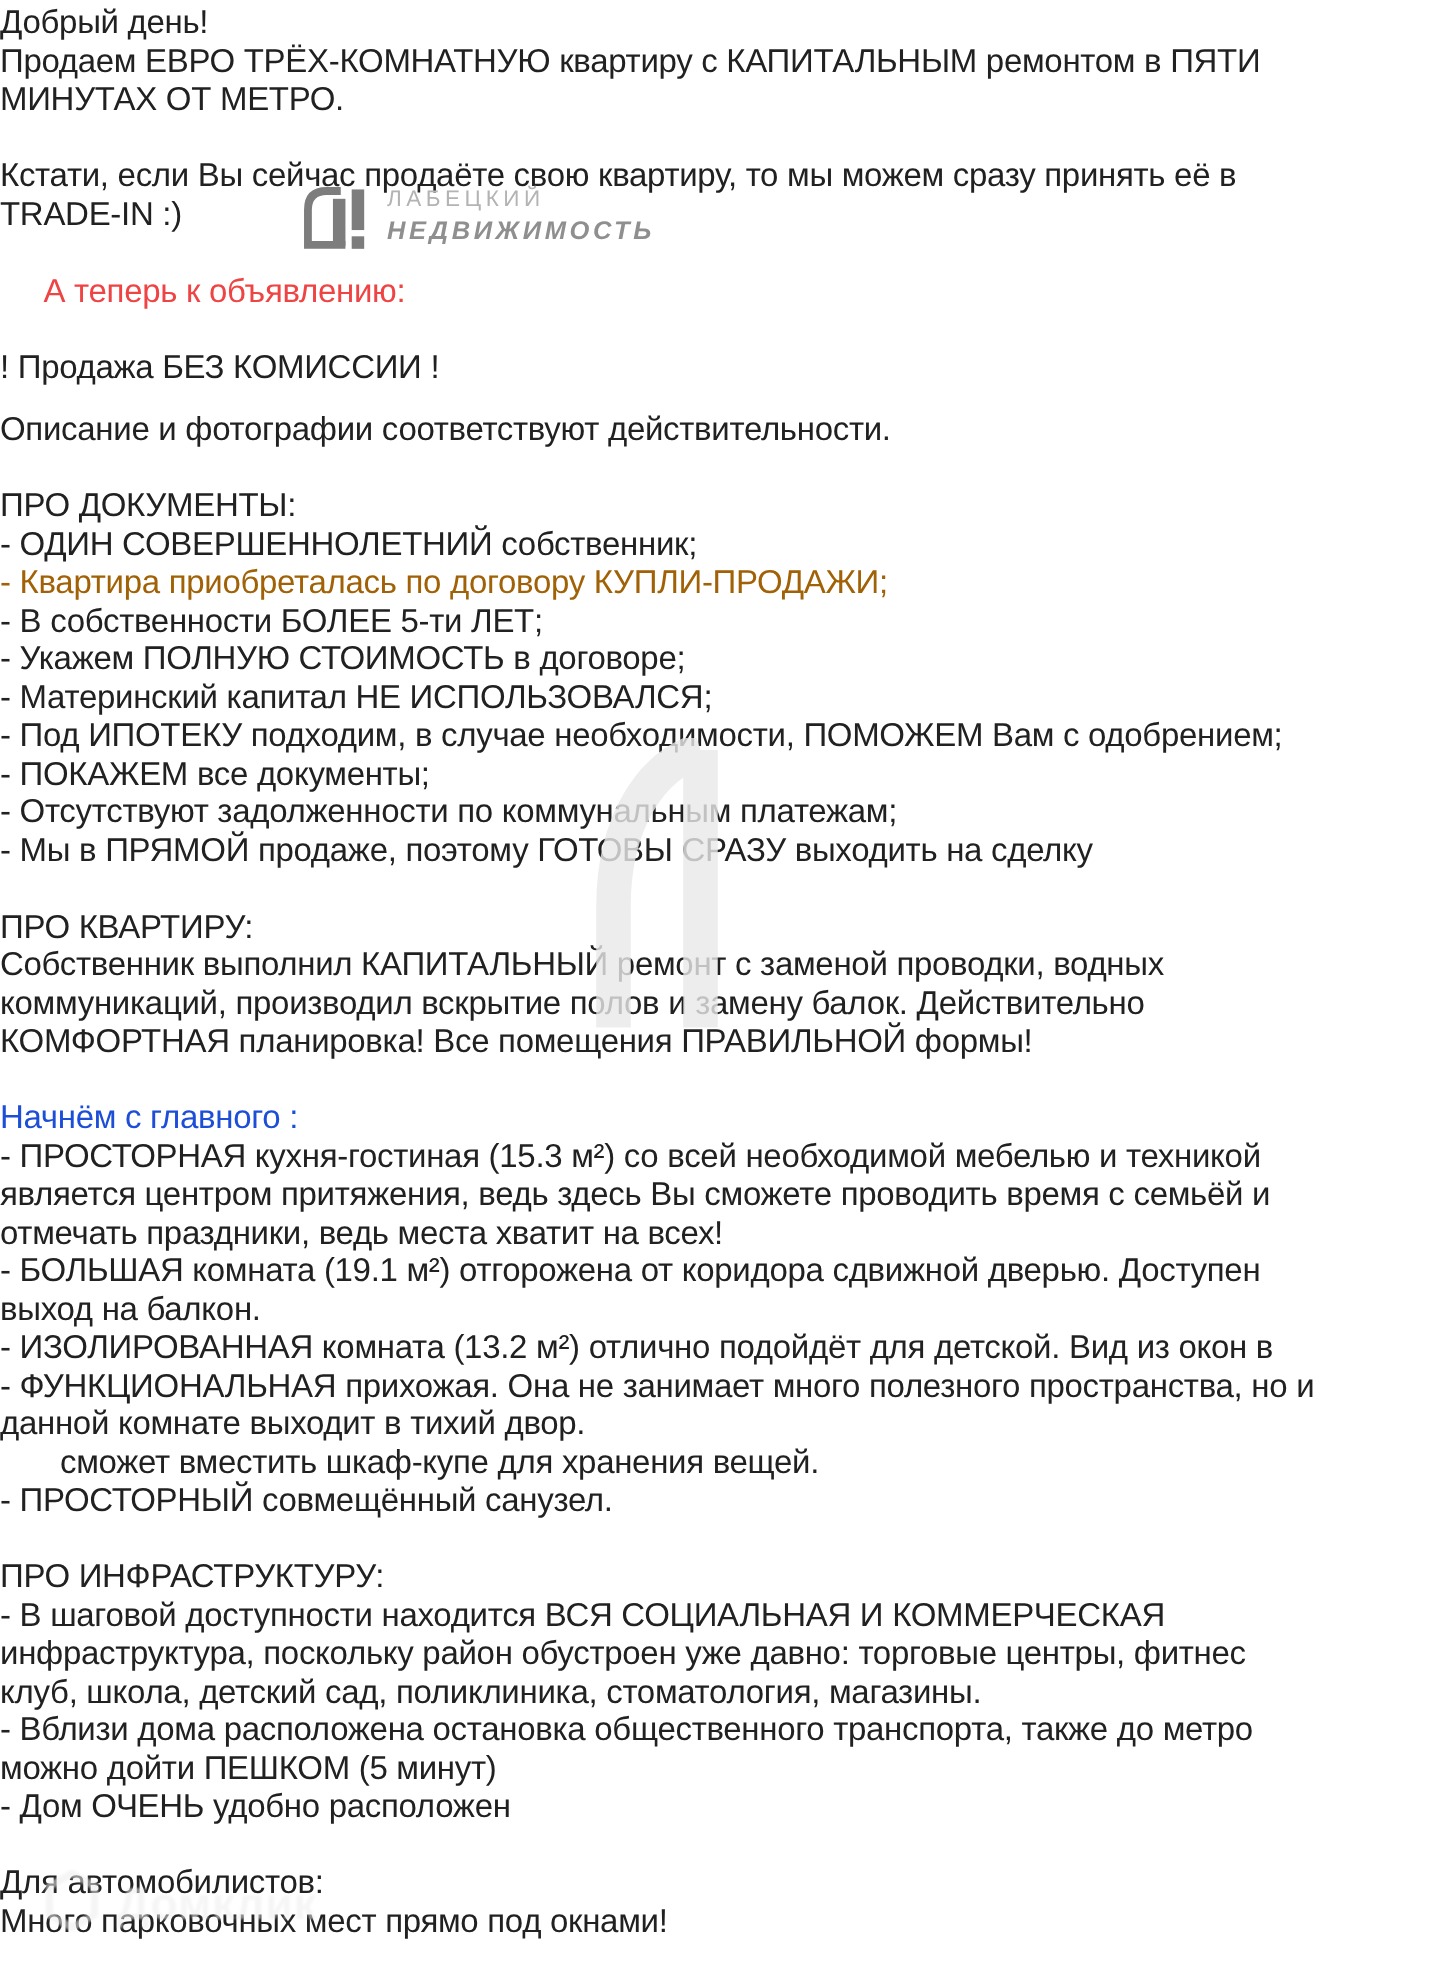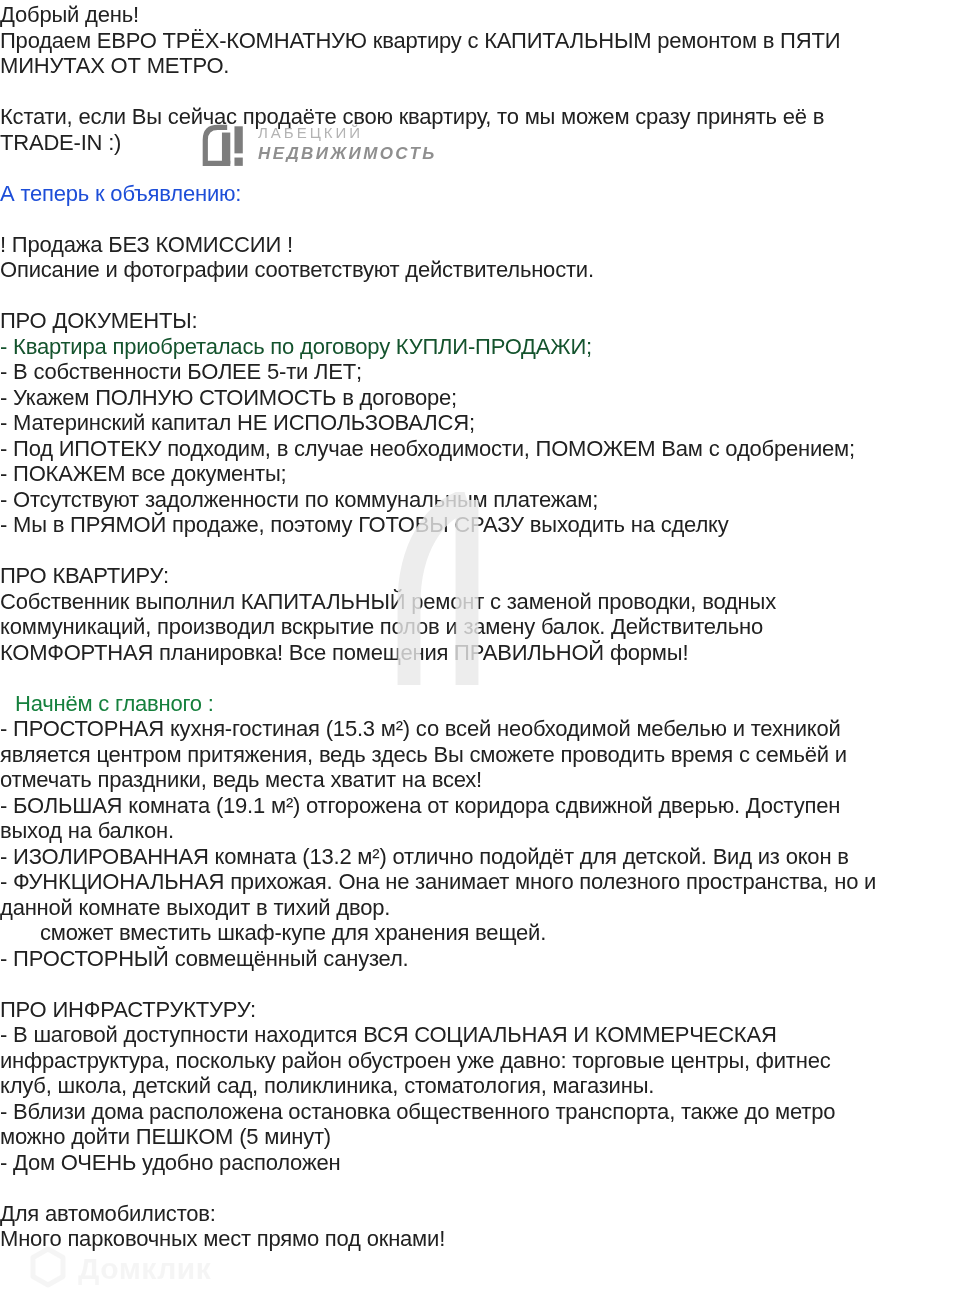--- a/index.html
+++ b/index.html
@@ -88,45 +88,46 @@
     <div class="para">
       <div class="line" style="color: rgb(33, 33, 33);">Добрый день!</div>
       <div class="line" style="color: rgb(33, 33, 33);">Продаем ЕВРО ТРЁХ-КОМНАТНУЮ квартиру с КАПИТАЛЬНЫМ ремонтом в ПЯТИ</div>
       <div class="line" style="color: rgb(33, 33, 33);">МИНУТАХ ОТ МЕТРО.</div>
     </div>
     <div class="para">
       <div class="line" style="color: rgb(33, 33, 33);">Кстати, если Вы сейчас продаёте свою квартиру, то мы можем сразу принять её в</div>
       <div class="line" style="color: rgb(33, 33, 33);">TRADE-IN :)</div>
     </div>
     <div class="para">
-      <div class="line" style="color: #1d4ed8;">А теперь к объявлению:</div>
+      <div class="line" style="color: #ef4444; padding-left: 29px;">А теперь к объявлению:</div>
     </div>
     <div class="para">
       <div class="line" style="color: rgb(33, 33, 33);">! Продажа БЕЗ КОМИССИИ !</div>
-      <div class="line" style="color: rgb(33, 33, 33);">Описание и фотографии соответствуют действительности.</div>
+      <div class="line" style="color: rgb(33, 33, 33); margin-top: 16px;">Описание и фотографии соответствуют действительности.</div>
     </div>
     <div class="para">
       <div class="line" style="color: rgb(33, 33, 33);">ПРО ДОКУМЕНТЫ:</div>
-      <div class="line" style="color: #14532d;">- Квартира приобреталась по договору КУПЛИ-ПРОДАЖИ;</div>
+      <div class="line" style="color: rgb(33, 33, 33);">- ОДИН СОВЕРШЕННОЛЕТНИЙ собственник;</div>
+      <div class="line" style="color: #a16207;">- Квартира приобреталась по договору КУПЛИ-ПРОДАЖИ;</div>
       <div class="line" style="color: rgb(33, 33, 33);">- В собственности БОЛЕЕ 5-ти ЛЕТ;</div>
       <div class="line" style="color: rgb(33, 33, 33);">- Укажем ПОЛНУЮ СТОИМОСТЬ в договоре;</div>
       <div class="line" style="color: rgb(33, 33, 33);">- Материнский капитал НЕ ИСПОЛЬЗОВАЛСЯ;</div>
       <div class="line" style="color: rgb(33, 33, 33);">- Под ИПОТЕКУ подходим, в случае необходимости, ПОМОЖЕМ Вам с одобрением;</div>
       <div class="line" style="color: rgb(33, 33, 33);">- ПОКАЖЕМ все документы;</div>
       <div class="line" style="color: rgb(33, 33, 33);">- Отсутствуют задолженности по коммунальным платежам;</div>
       <div class="line" style="color: rgb(33, 33, 33);">- Мы в ПРЯМОЙ продаже, поэтому ГОТОВЫ СРАЗУ выходить на сделку</div>
     </div>
     <div class="para">
       <div class="line" style="color: rgb(33, 33, 33);">ПРО КВАРТИРУ:</div>
       <div class="line" style="color: rgb(33, 33, 33);">Собственник выполнил КАПИТАЛЬНЫЙ ремонт с заменой проводки, водных</div>
       <div class="line" style="color: rgb(33, 33, 33);">коммуникаций, производил вскрытие полов и замену балок. Действительно</div>
       <div class="line" style="color: rgb(33, 33, 33);">КОМФОРТНАЯ планировка! Все помещения ПРАВИЛЬНОЙ формы!</div>
     </div>
     <div class="para">
-      <div class="line" style="color: #15803d; padding-left: 15px;">Начнём с главного :</div>
+      <div class="line" style="color: #1d4ed8;">Начнём с главного :</div>
       <div class="line" style="color: rgb(33, 33, 33);">- ПРОСТОРНАЯ кухня-гостиная (15.3 м²) со всей необходимой мебелью и техникой</div>
       <div class="line" style="color: rgb(33, 33, 33);">является центром притяжения, ведь здесь Вы сможете проводить время с семьёй и</div>
       <div class="line" style="color: rgb(33, 33, 33);">отмечать праздники, ведь места хватит на всех!</div>
       <div class="line" style="color: rgb(33, 33, 33);">- БОЛЬШАЯ комната (19.1 м²) отгорожена от коридора сдвижной дверью. Доступен</div>
       <div class="line" style="color: rgb(33, 33, 33);">выход на балкон.</div>
       <div class="line" style="color: rgb(33, 33, 33);">- ИЗОЛИРОВАННАЯ комната (13.2 м²) отлично подойдёт для детской. Вид из окон в</div>
       <div class="line" style="color: rgb(33, 33, 33);">- ФУНКЦИОНАЛЬНАЯ прихожая. Она не занимает много полезного пространства, но и</div>
       <div class="line" style="color: rgb(33, 33, 33);">данной комнате выходит в тихий двор.</div>
       <div class="line" style="color: rgb(33, 33, 33); padding-left: 40px;">сможет вместить шкаф-купе для хранения вещей.</div>
       <div class="line" style="color: rgb(33, 33, 33);">- ПРОСТОРНЫЙ совмещённый санузел.</div>

